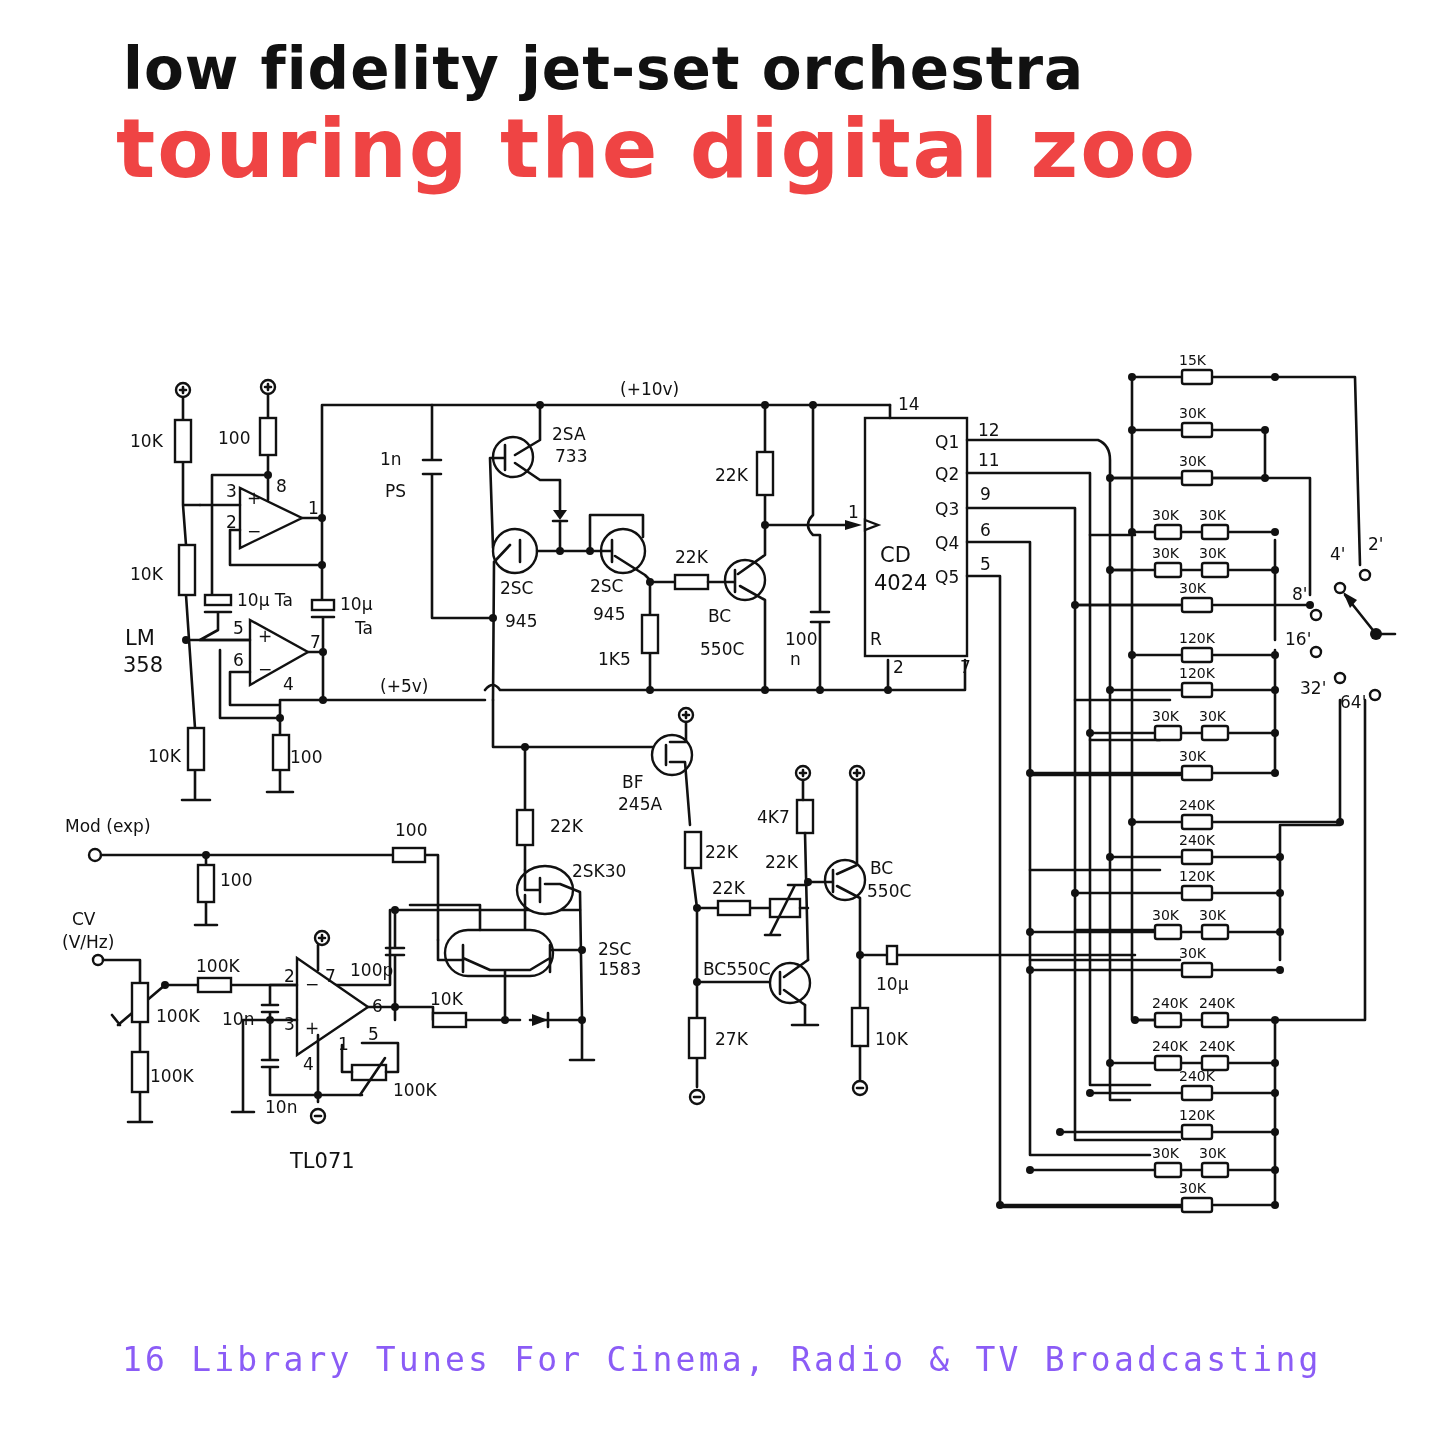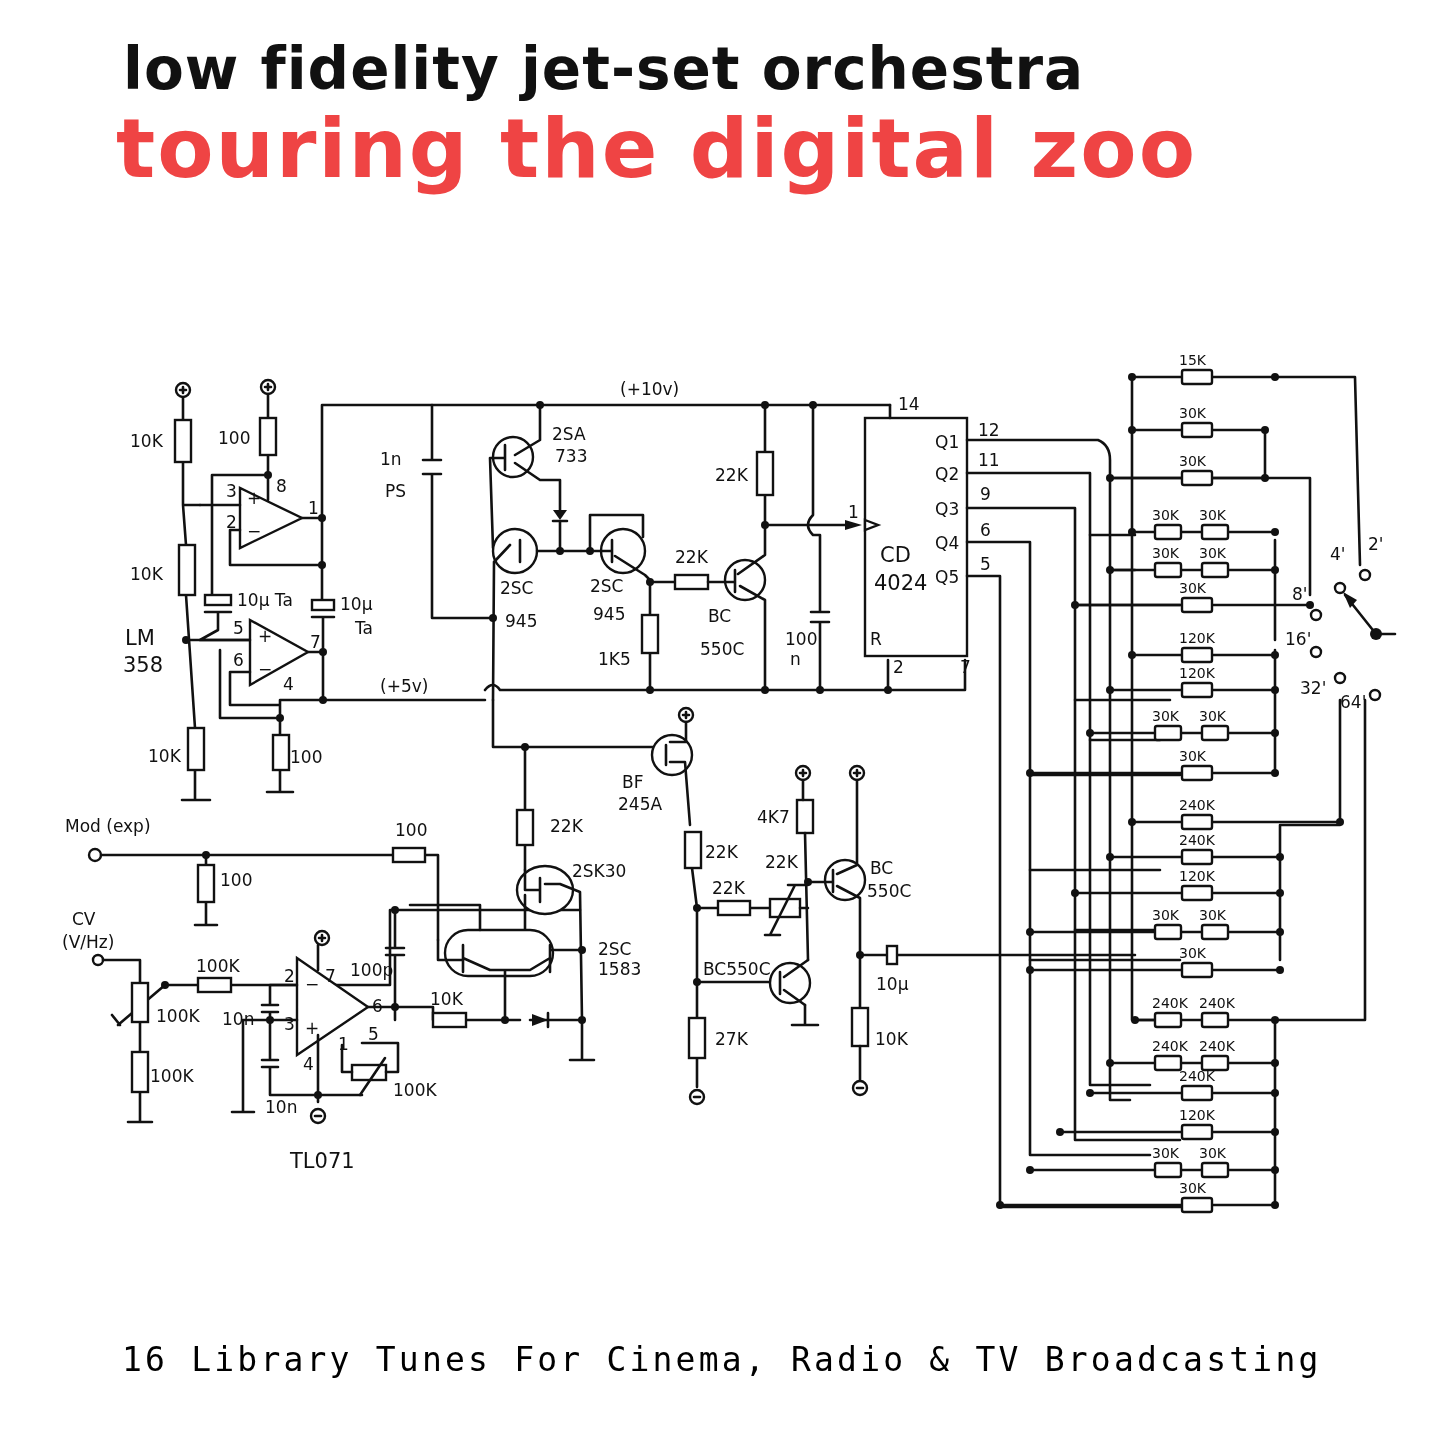--- a/index.html
+++ b/index.html
@@ -12,21 +12,21 @@
   }
   .album {
     position: absolute; left: 116px; top: 108px;
     font-family: "DejaVu Sans", sans-serif; font-weight: bold;
     font-size: 82px; letter-spacing: 2px; color: #ef4444; line-height: 1;
     text-transform: lowercase;
   }
   .subtitle {
     position: absolute; left: 122px; top: 1343px;
     font-family: "DejaVu Sans Mono", monospace;
-    font-size: 33px; letter-spacing: 3.2px; color: #000000; line-height: 1;
+    font-size: 33px; letter-spacing: 3.2px; color: #8b5cf6; line-height: 1;
   }
   svg.schematic { position: absolute; left: 0; top: 0; }
   .wire { stroke: #111; stroke-width: 2.6; fill: none; stroke-linecap: round; stroke-linejoin: round; }
   .comp { stroke: #111; stroke-width: 2.4; fill: #fff; }
   .dot { fill: #111; }
   .lbl { font-family: "DejaVu Sans", sans-serif; font-size: 17px; fill: #111; }
   .lbl-lg { font-family: "DejaVu Sans", sans-serif; font-size: 21px; fill: #111; }
 </style>
 </head>
 <body>

